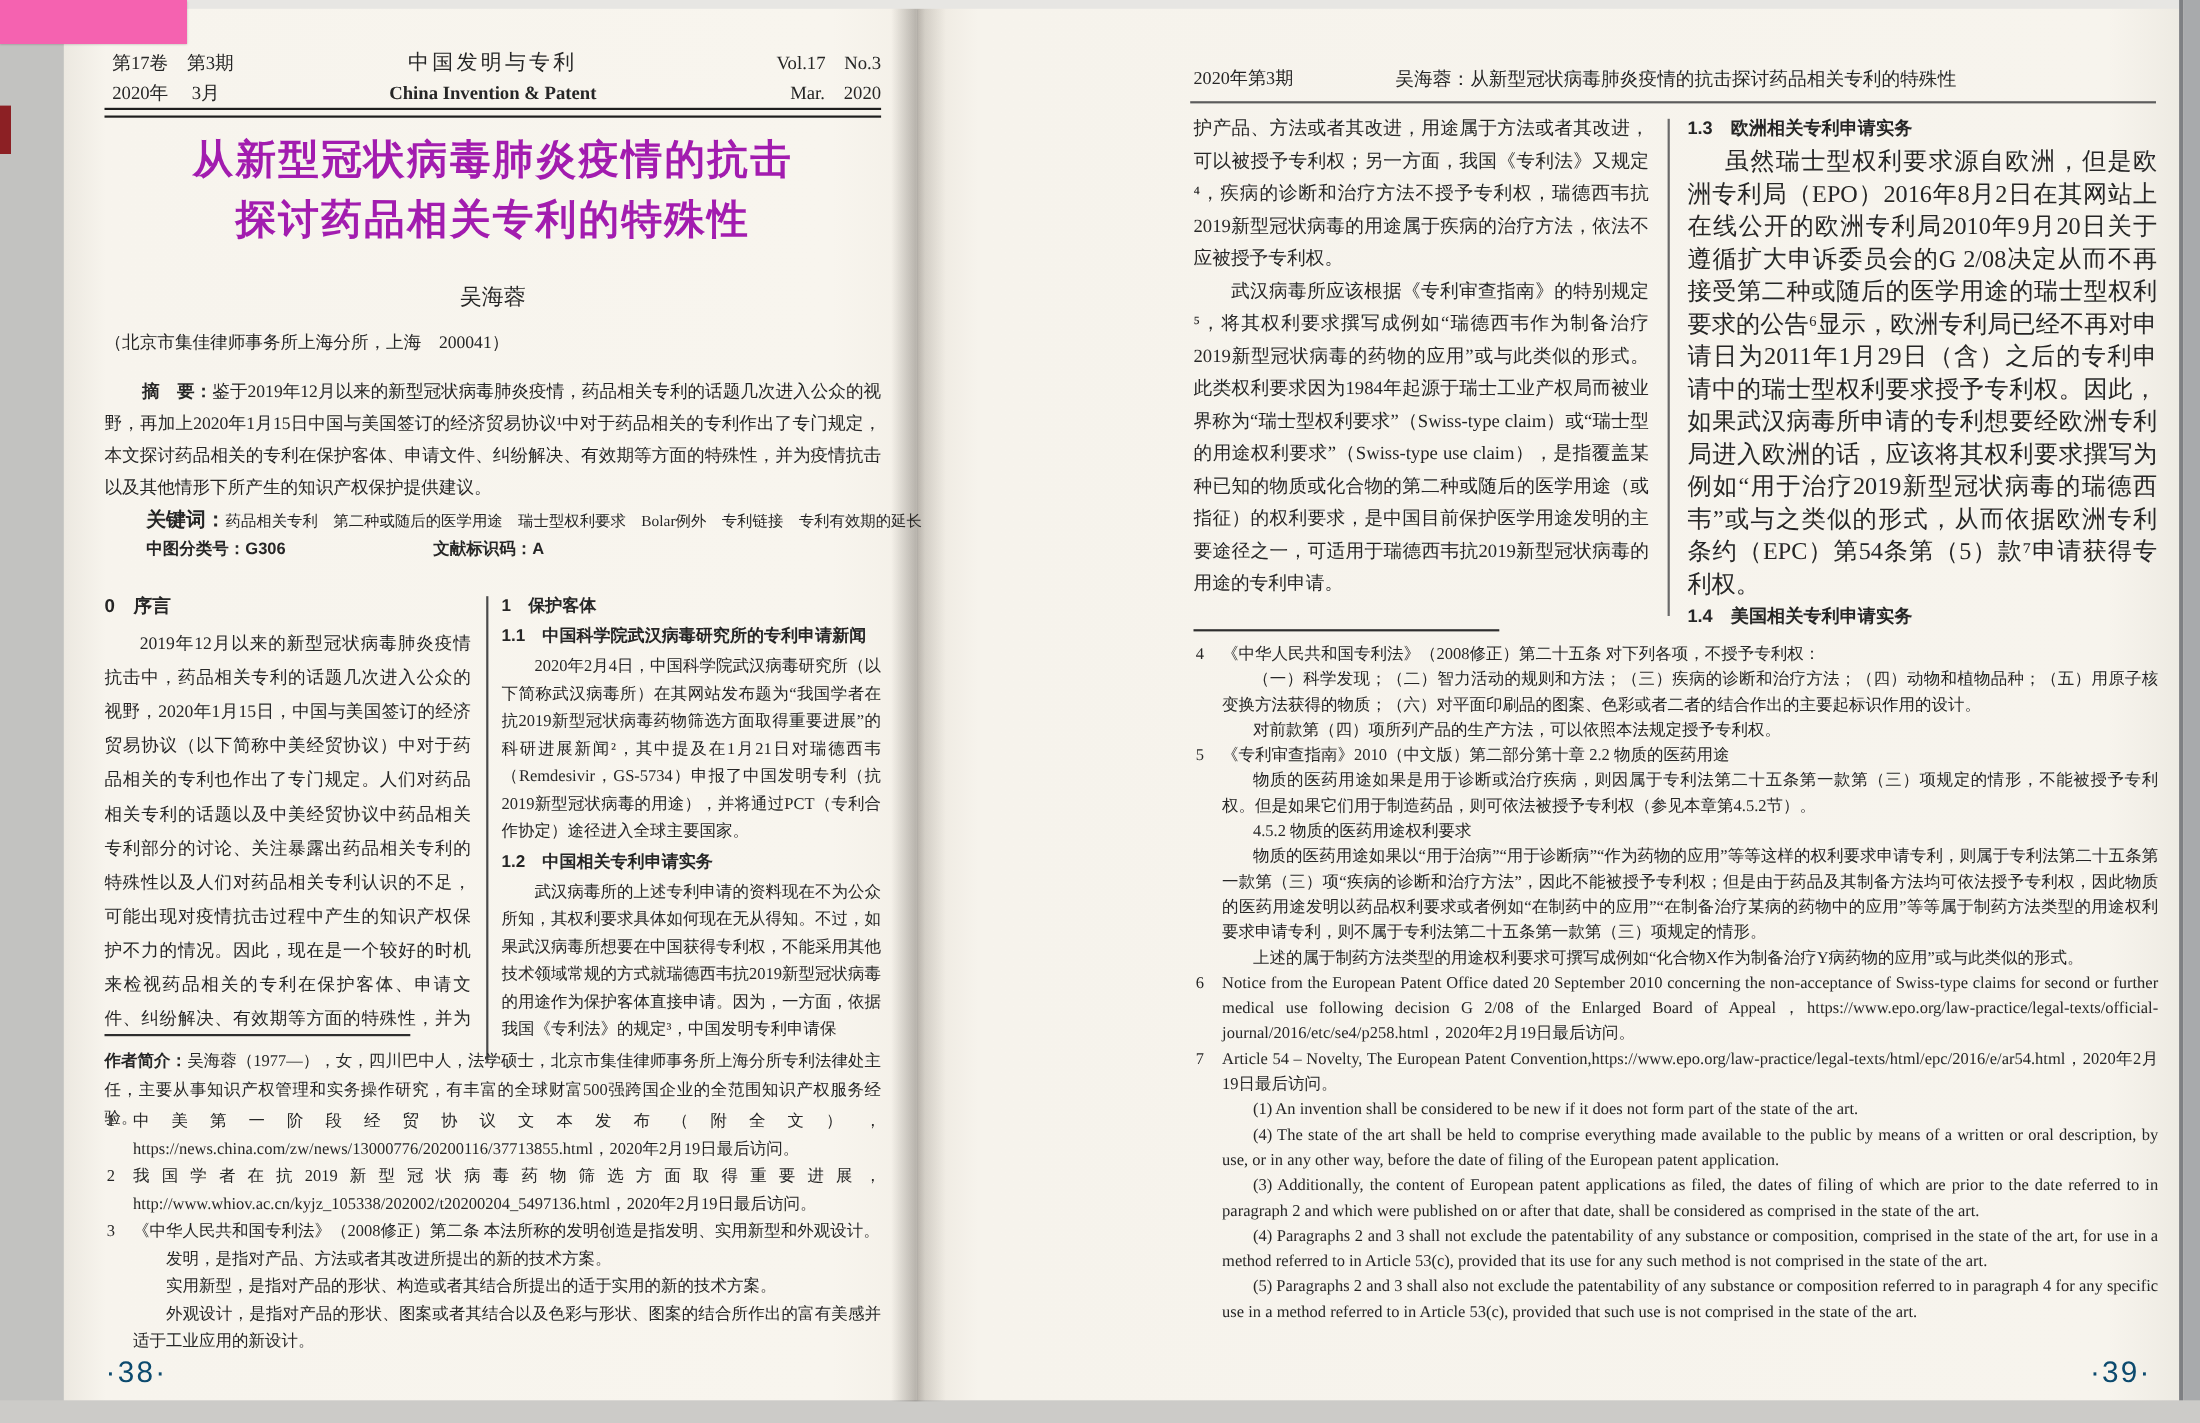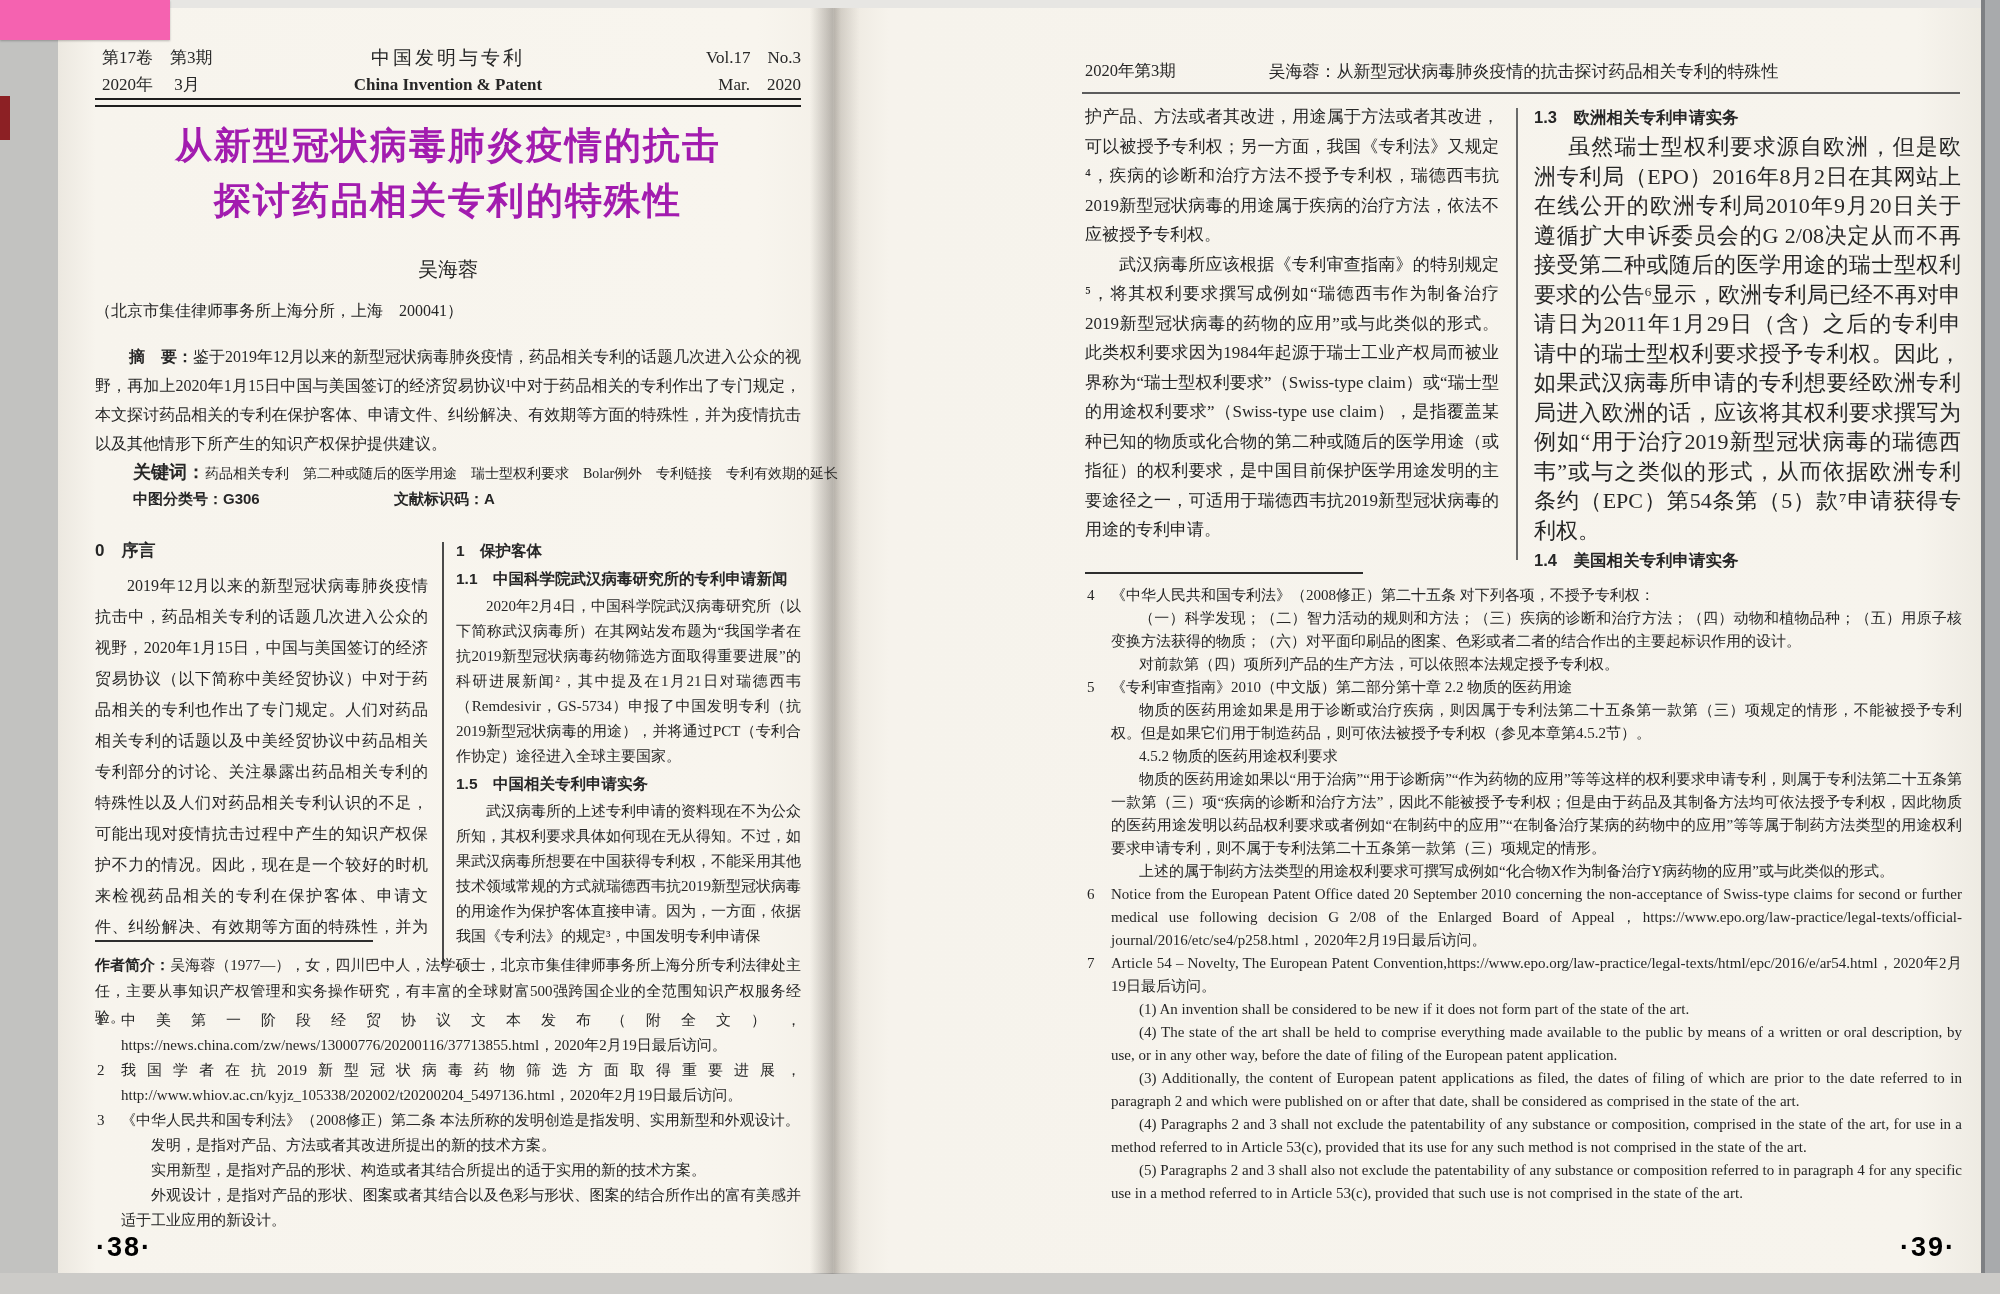--- a/index.html
+++ b/index.html
@@ -51,21 +51,21 @@
   .lp-col2{left:456px;top:536px;width:345px;height:432px;}
   .lp-col2 .h{font-size:15.5px;line-height:26px;white-space:nowrap;margin:2px 0 2px 0;}
   .lp-col2 .p{font-size:15px;line-height:25px;text-indent:30px;}
   
   .lp-fnrule{left:95px;top:940px;width:278px;height:2px;background:#2e2e2e;}
   .lp-bio{left:95px;top:952px;width:706px;font-size:15px;line-height:26px;}
   .lp-fns{left:95px;top:1008px;width:706px;font-size:15px;line-height:25px;}
   .fn{position:relative;padding-left:26px;overflow-wrap:anywhere;}
   .fn .num{position:absolute;left:2px;top:0;}
   .fn-sub{text-indent:30px;}
-  .pagenum{font-size:27px;letter-spacing:2px;color:#000000;font-weight:bold;}
+  .pagenum{font-size:27px;letter-spacing:2px;color:#0c4a6e;}
   .lp-pagenum{left:96px;top:1232px;}
   .rp-pagenum{left:1900px;top:1232px;}
   
   .rph-issue{left:1085px;top:60px;width:300px;font-size:16.5px;}
   .rph-title{left:1085px;top:60px;width:877px;text-align:center;font-size:17px;}
   .rp-rule{left:1082px;top:92px;width:878px;height:1.5px;background:#5c5c5c;}
   .rp-col1{left:1085px;top:102px;width:414px;height:466px;font-size:17px;line-height:29.5px;}
   .rp-col1 .p2{text-indent:34px;}
   .rp-coldiv{left:1516px;top:108px;width:1.5px;height:452px;background:#6a6a6a;}
   .rp-col2{left:1534px;top:102px;width:427px;height:466px;}
@@ -124,21 +124,21 @@
 
   <div class="abs lp-col1 clip">
     <div class="sans b lp-h0">0　序言</div>
     <div class="lp-p0 just">2019年12月以来的新型冠状病毒肺炎疫情抗击中，药品相关专利的话题几次进入公众的视野，2020年1月15日，中国与美国签订的经济贸易协议（以下简称中美经贸协议）中对于药品相关的专利也作出了专门规定。人们对药品相关专利的话题以及中美经贸协议中药品相关专利部分的讨论、关注暴露出药品相关专利的特殊性以及人们对药品相关专利认识的不足，可能出现对疫情抗击过程中产生的知识产权保护不力的情况。因此，现在是一个较好的时机来检视药品相关的专利在保护客体、申请文件、纠纷解决、有效期等方面的特殊性，并为疫情抗击以及其他情形下所产生的知识产权保护提供建议。</div>
   </div>
   <div class="abs lp-coldiv"></div>
   <div class="abs lp-col2 clip">
     <div class="sans b h">1　保护客体</div>
     <div class="sans b h">1.1　中国科学院武汉病毒研究所的专利申请新闻</div>
     <div class="p just">2020年2月4日，中国科学院武汉病毒研究所（以下简称武汉病毒所）在其网站发布题为“我国学者在抗2019新型冠状病毒药物筛选方面取得重要进展”的科研进展新闻²，其中提及在1月21日对瑞德西韦（Remdesivir，GS-5734）申报了中国发明专利（抗2019新型冠状病毒的用途），并将通过PCT（专利合作协定）途径进入全球主要国家。</div>
-    <div class="sans b h">1.5　中国相关专利申请实务</div>
+    <div class="sans b h">1.2　中国相关专利申请实务</div>
     <div class="p just">武汉病毒所的上述专利申请的资料现在不为公众所知，其权利要求具体如何现在无从得知。不过，如果武汉病毒所想要在中国获得专利权，不能采用其他技术领域常规的方式就瑞德西韦抗2019新型冠状病毒的用途作为保护客体直接申请。因为，一方面，依据我国《专利法》的规定³，中国发明专利申请保</div>
   </div>
 
   <div class="abs lp-fnrule"></div>
   <div class="abs lp-bio just">
     <span class="sans b">作者简介：</span><span>吴海蓉（1977—），女，四川巴中人，法学硕士，北京市集佳律师事务所上海分所专利法律处主任，主要从事知识产权管理和实务操作研究，有丰富的全球财富500强跨国企业的全范围知识产权服务经验。</span>
   </div>
   <div class="abs lp-fns">
     <div class="fn just">
       <span class="num">1</span>

